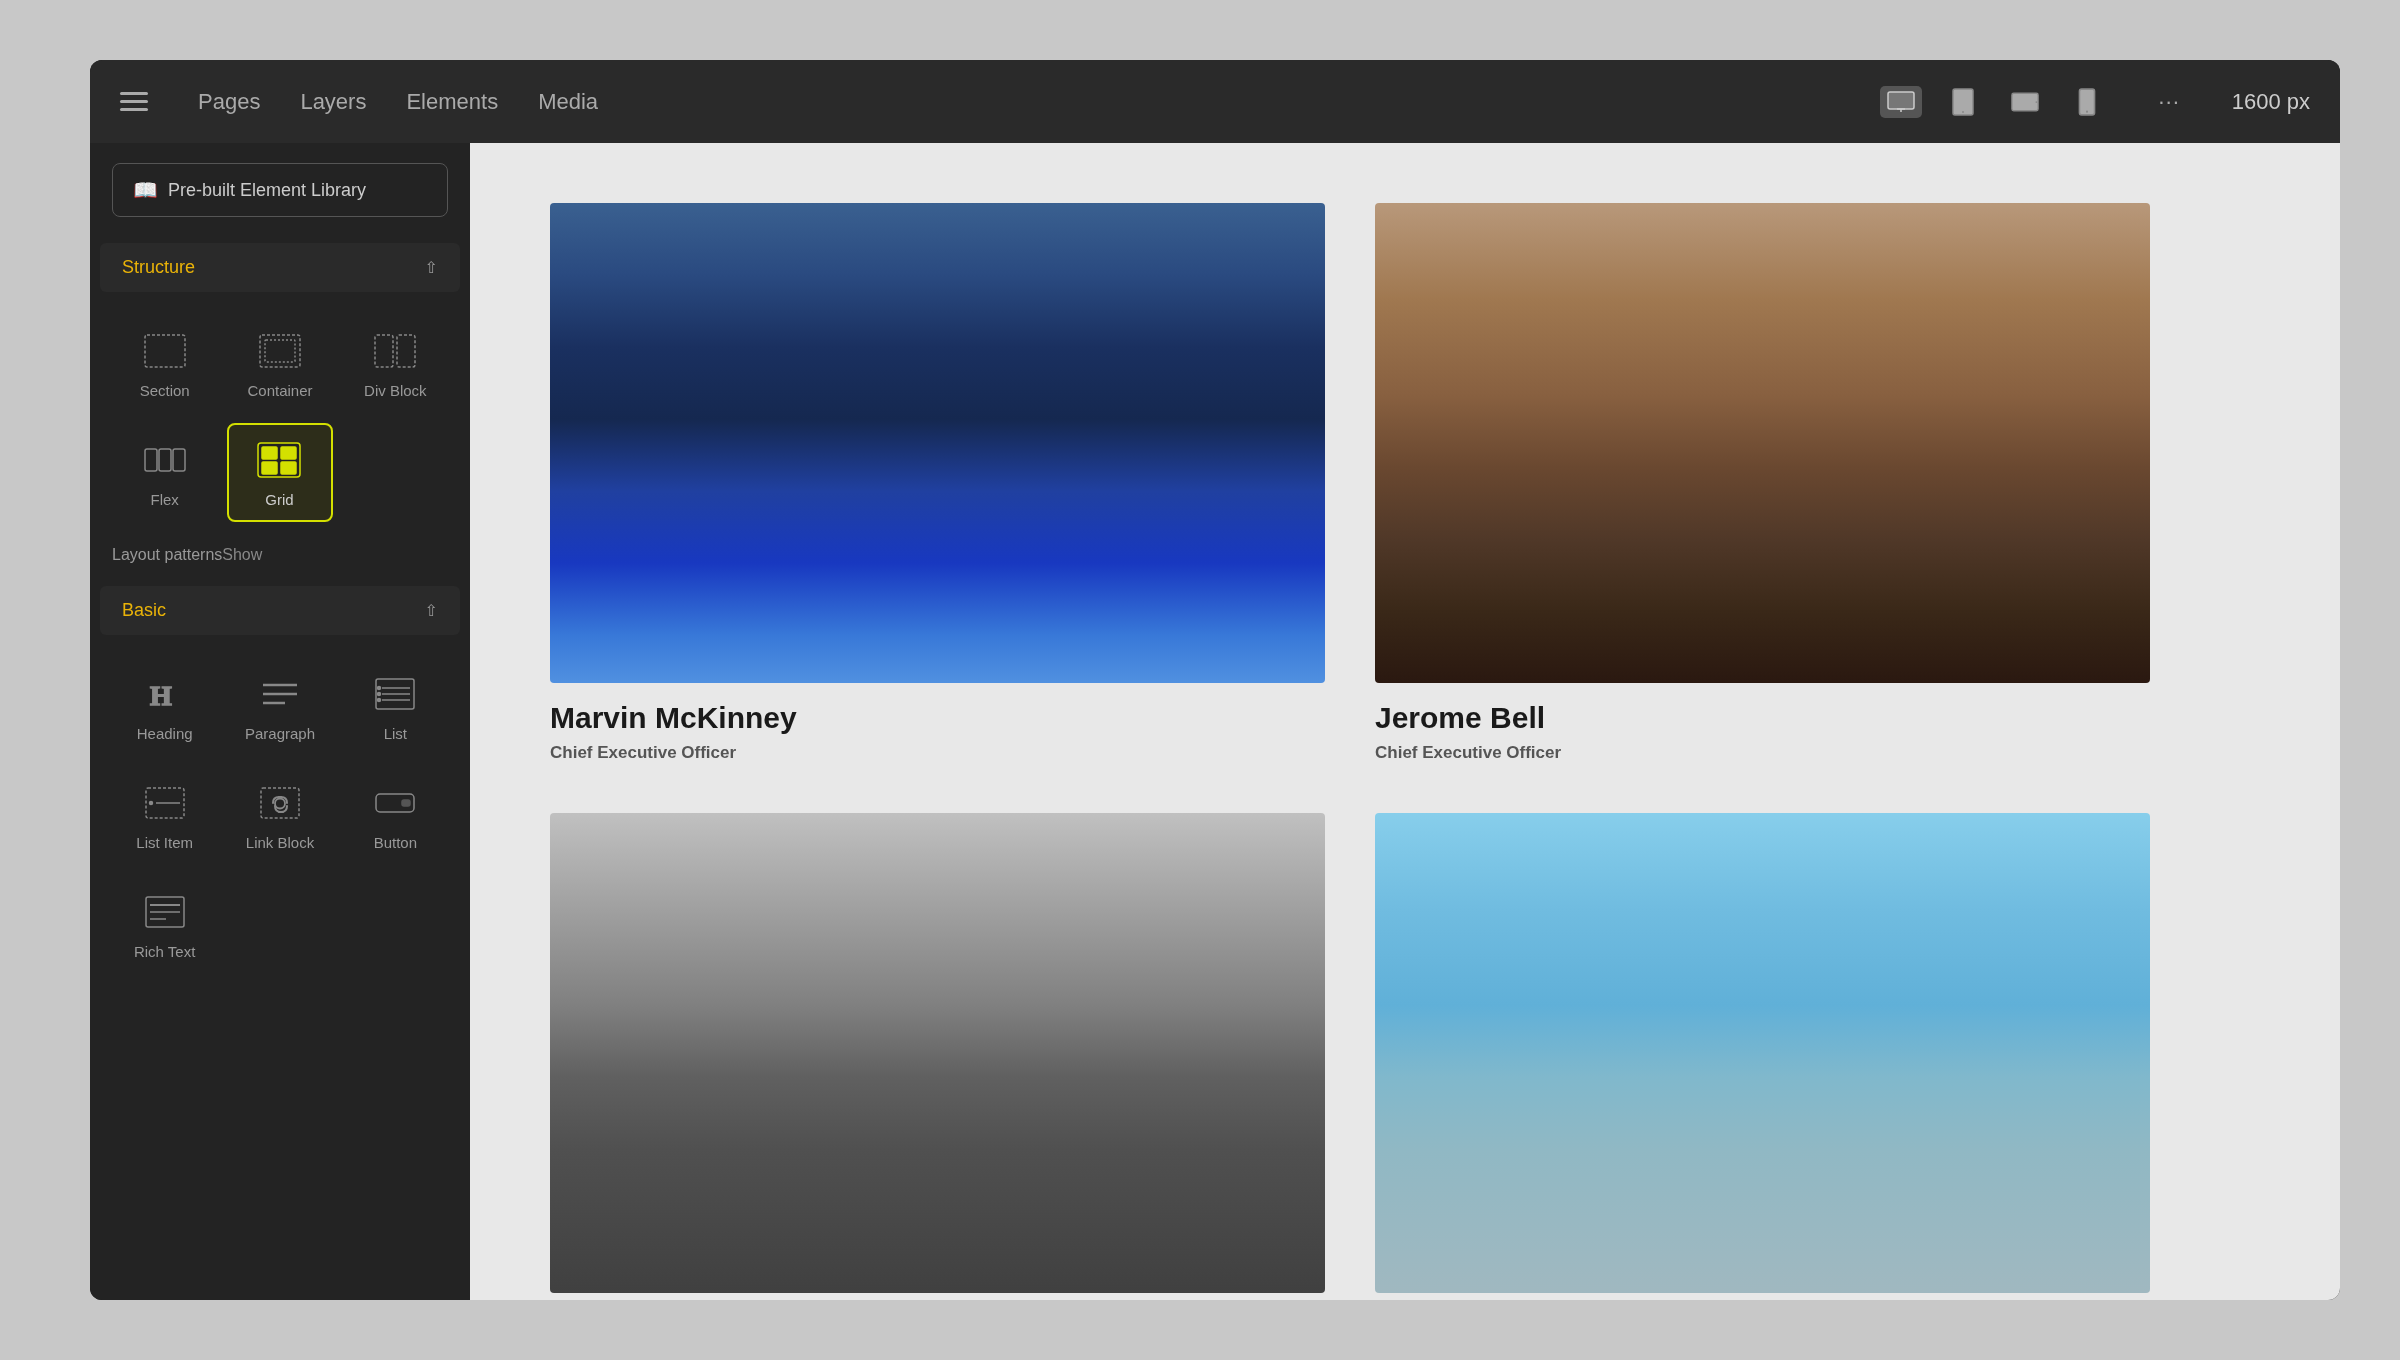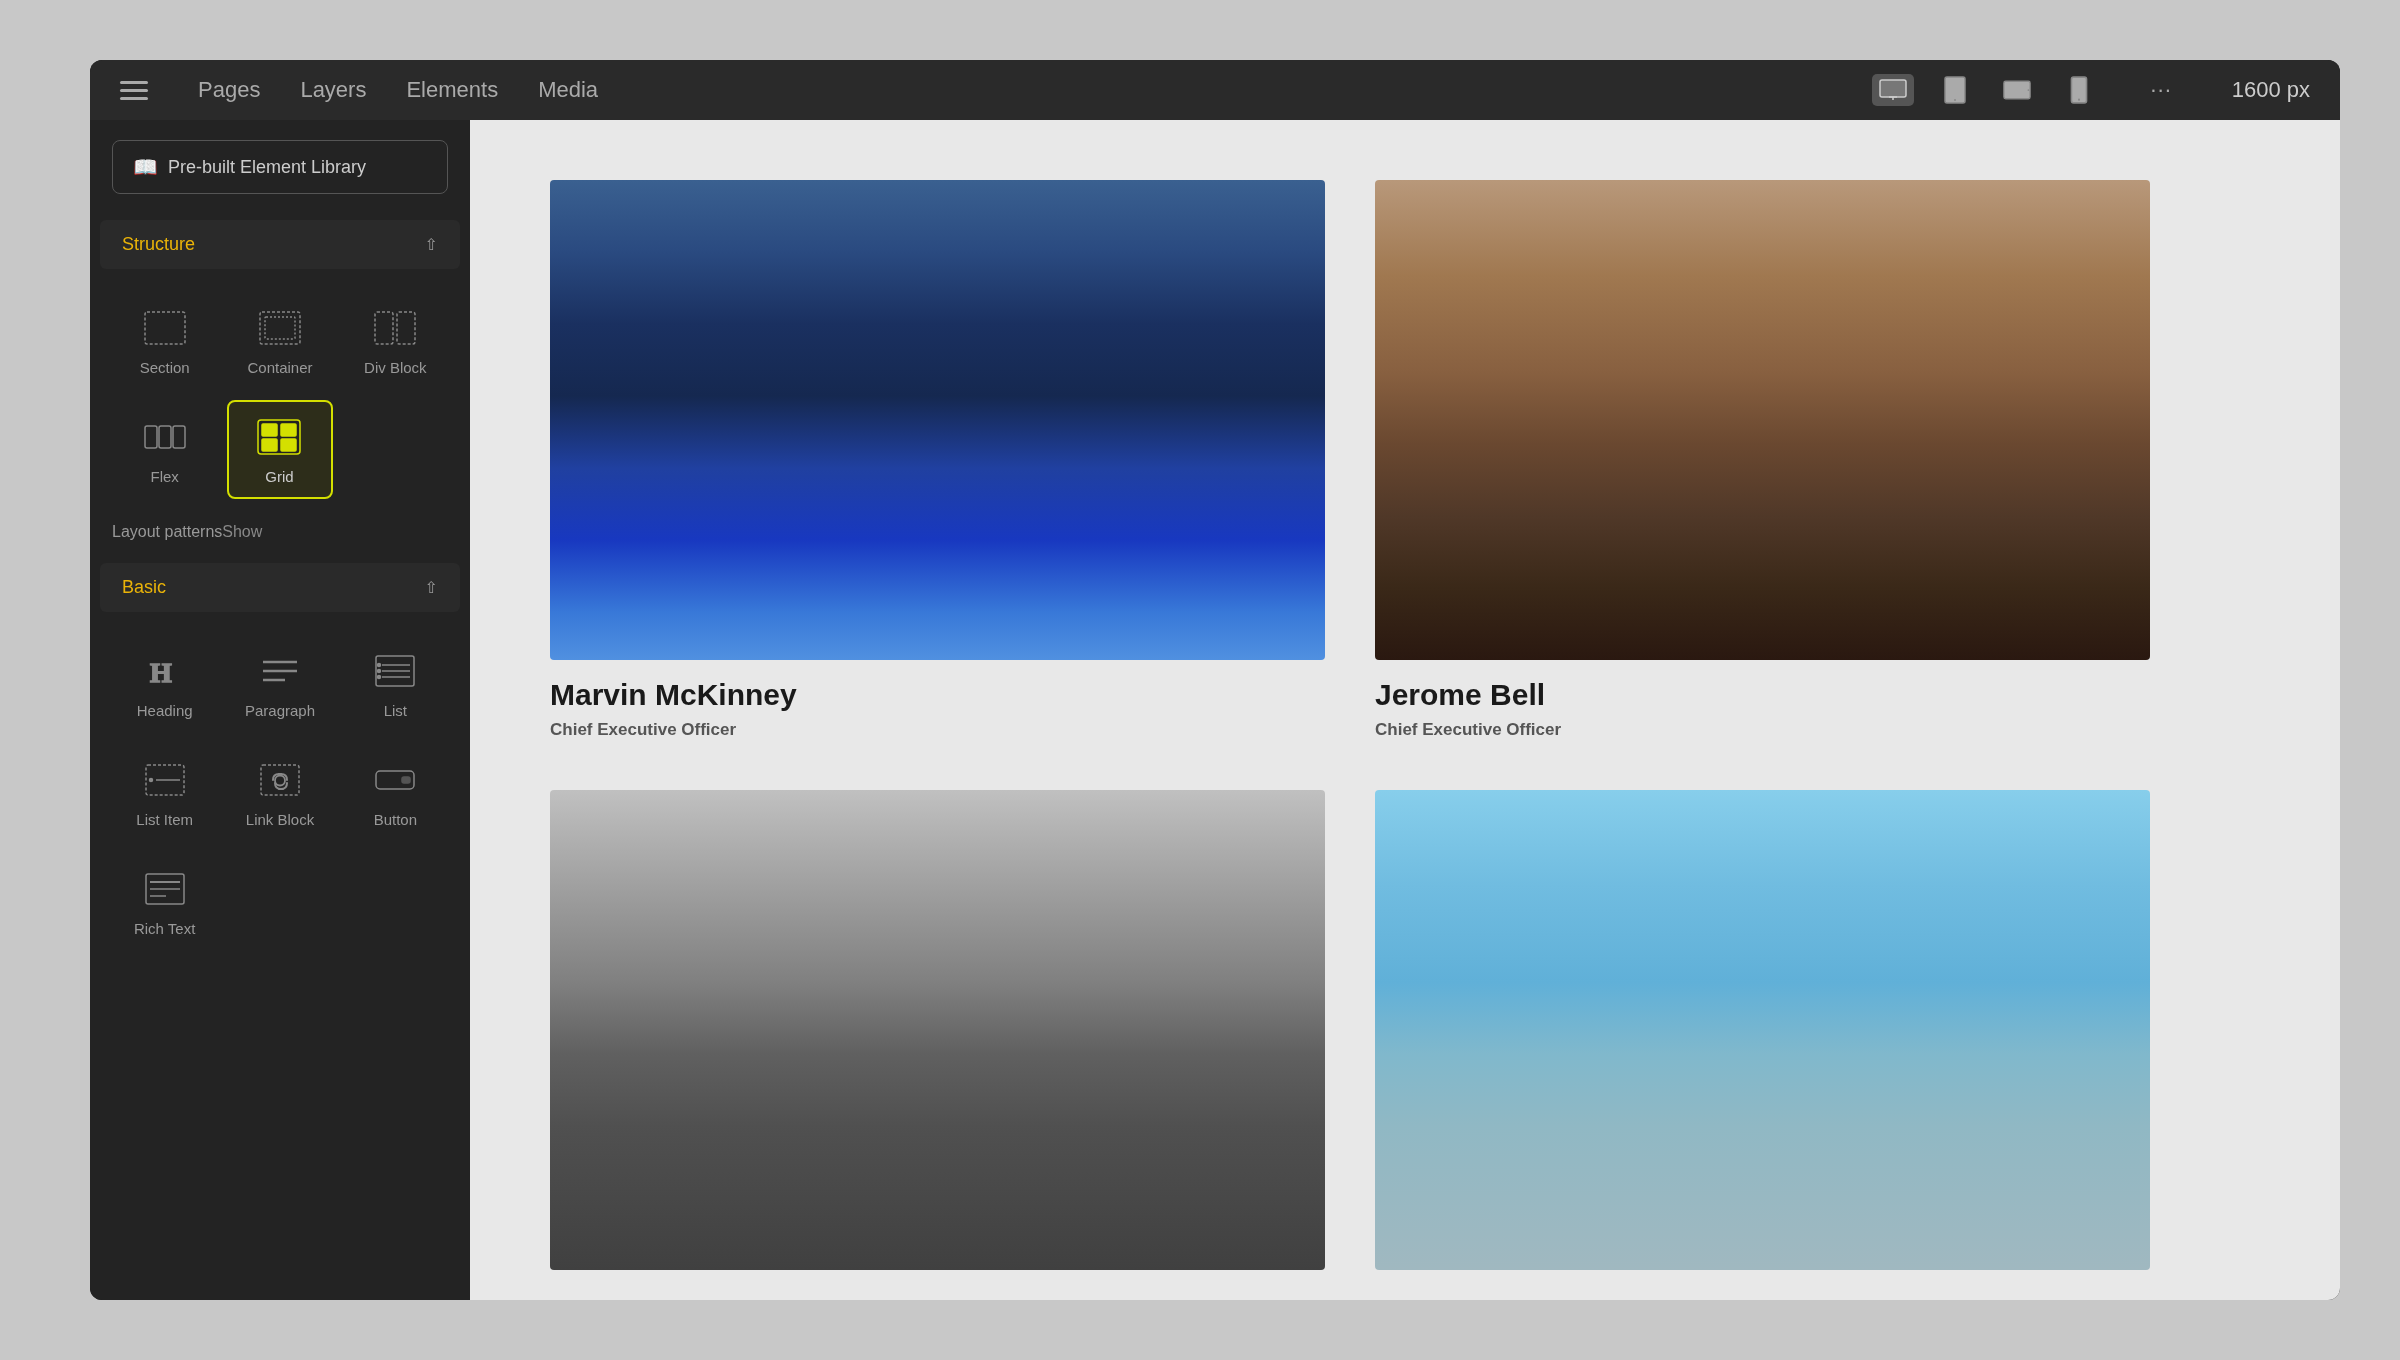--- a/index.html
+++ b/index.html
@@ -19,21 +19,21 @@
       bottom: 60px;
       background: #1a1a1a;
       border-radius: 12px;
       overflow: hidden;
       display: flex;
       flex-direction: column;
     }
 
     
     .topbar {
-      height: 60px;
+      height: 83px;
       background: #2a2a2a;
       display: flex;
       align-items: center;
       padding: 0 30px;
       flex-shrink: 0;
       gap: 40px;
     }
 
     .hamburger-icon {
       display: flex;
@@ -90,21 +90,21 @@
     .topbar-dots {
       color: #aaa;
       font-size: 22px;
       cursor: pointer;
       margin-left: 10px;
     }
 
     .topbar-width {
       color: #ccc;
       font-size: 22px;
-      margin-left: 20px;
+      margin-left: 12px;
     }
 
     
     .main-area {
       display: flex;
       flex: 1;
       overflow: hidden;
     }
 
     

